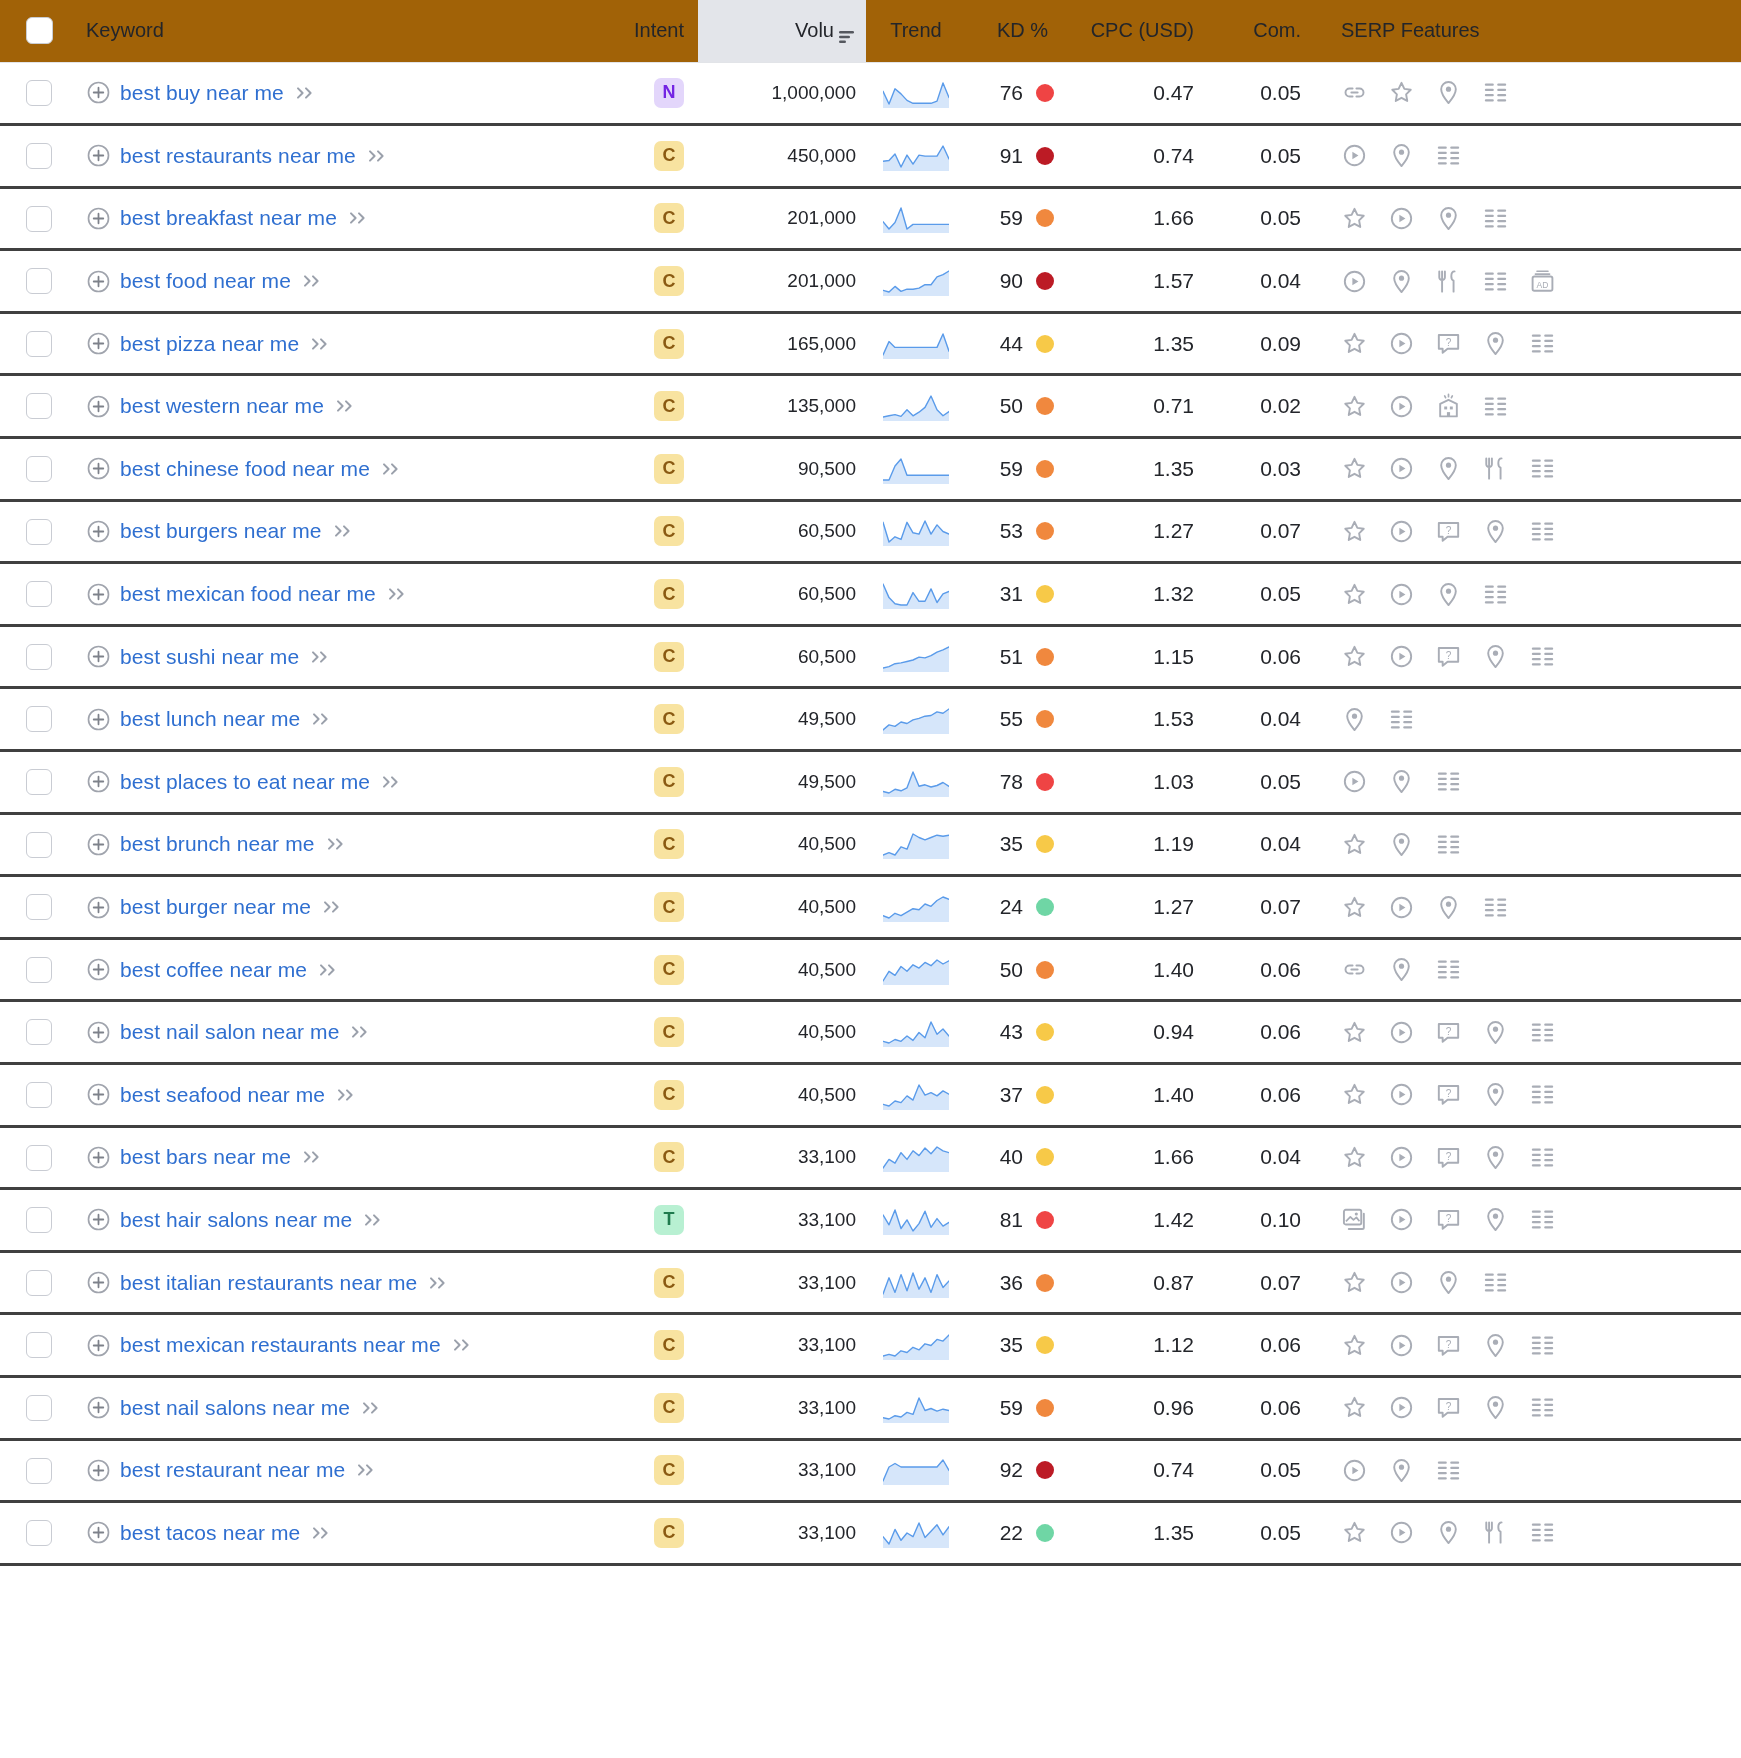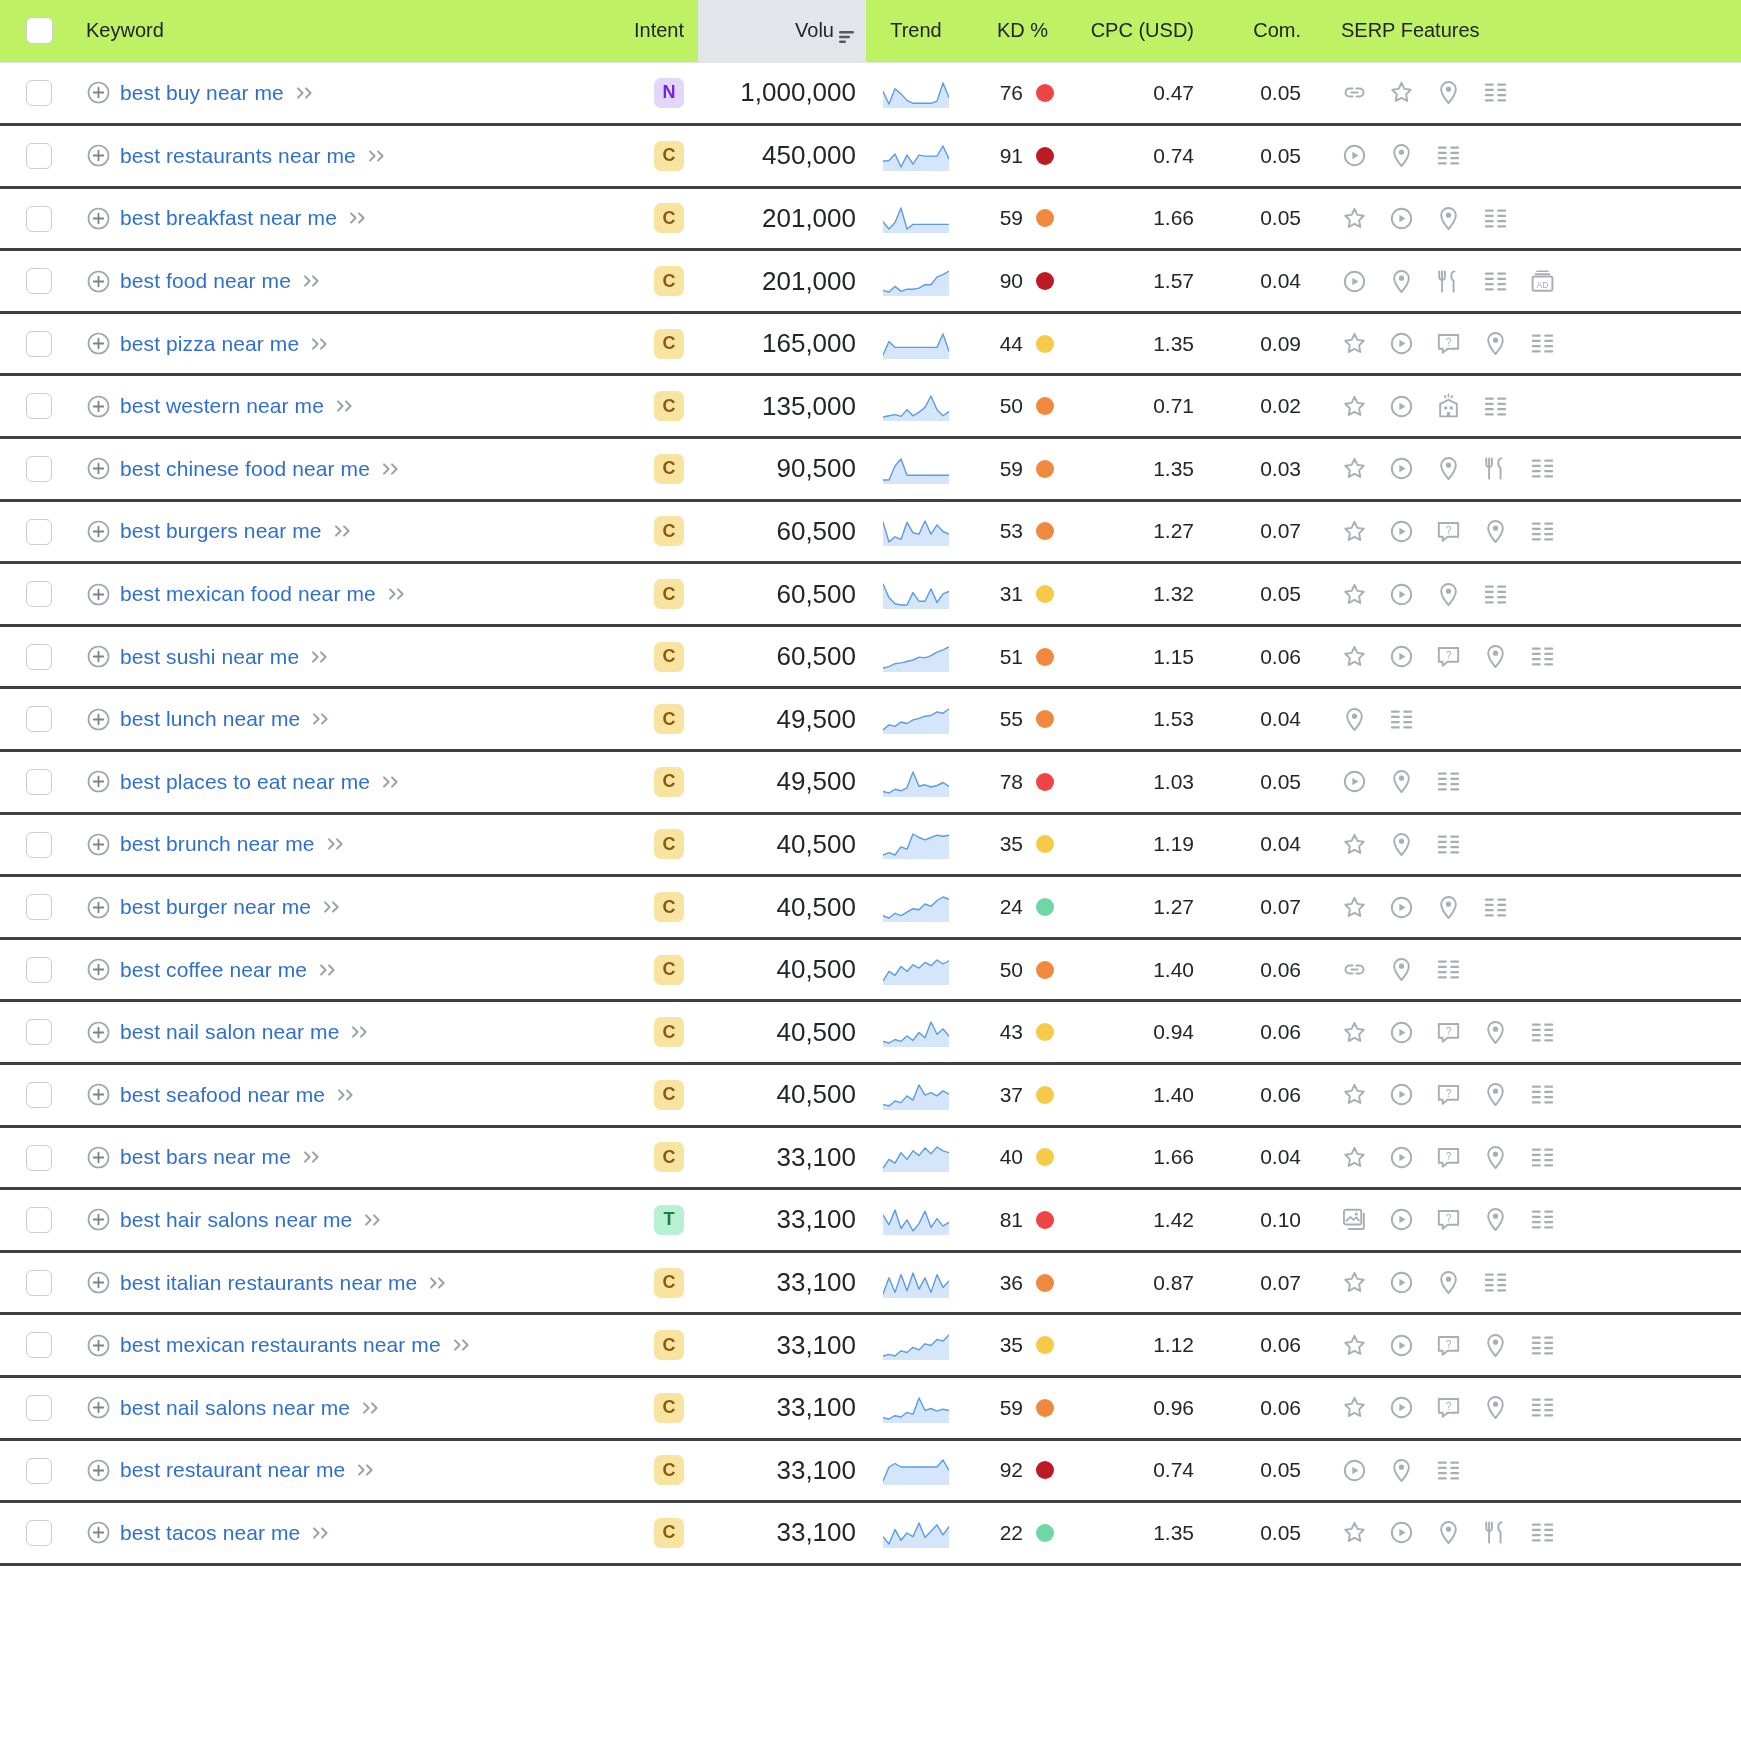--- a/index.html
+++ b/index.html
@@ -6,21 +6,21 @@
   html, body {
     margin: 0; padding: 0;
     background: #ffffff;
     font-family: "Liberation Sans", sans-serif;
   }
   body { width: 1741px; }
 
   .kw-table { width: 1741px; border-collapse: collapse; table-layout: fixed; }
 
   
-  thead tr { background: #bef264; padding-left: 8px; }
+  thead tr { background: #a16207; padding-left: 8px; }
   thead th {
     height: 62px;
     font-size: 20px;
     font-weight: 400;
     color: #23252a;
     padding: 0;
     border-bottom: 1px solid #e2e4e8;
     vertical-align: middle;
     white-space: nowrap;
   }
@@ -78,21 +78,21 @@
     display: inline-flex; align-items: center; justify-content: center;
     width: 30px; height: 30px;
     border-radius: 7px;
     font-size: 18px; font-weight: 700;
     vertical-align: middle;
   }
   .badge-N { background: #e3d6fb; color: #7324e3; }
   .badge-C { background: #f8e3a0; color: #8a5a12; }
   .badge-T { background: #b8f0d2; color: #1f7a4d; }
 
-  td.c-volume { text-align: right; padding-right: 10px; font-size: 26px; }
+  td.c-volume { text-align: right; padding-right: 10px; font-size: 19px; }
   td.c-trend { text-align: center; }
   .spark { display: inline-block; width: 66px; height: 30px; vertical-align: middle; }
 
   td.c-kd { text-align: right; padding-right: 22px; white-space: nowrap; }
   .kd-wrap { display: inline-flex; align-items: center; gap: 13px; }
   .kd-dot { width: 18px; height: 18px; border-radius: 50%; display: inline-block; }
 
   td.c-cpc { text-align: right; padding-right: 32px; }
   td.c-com { text-align: right; padding-right: 10px; }
 

